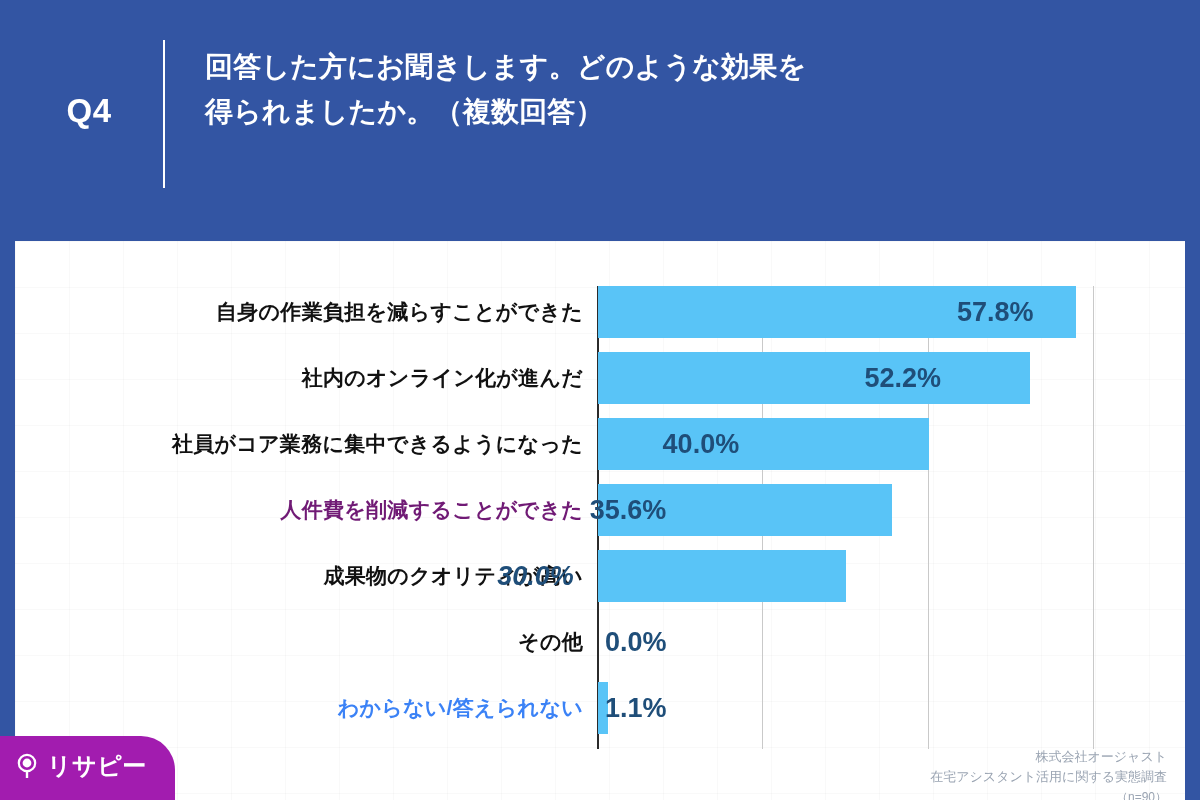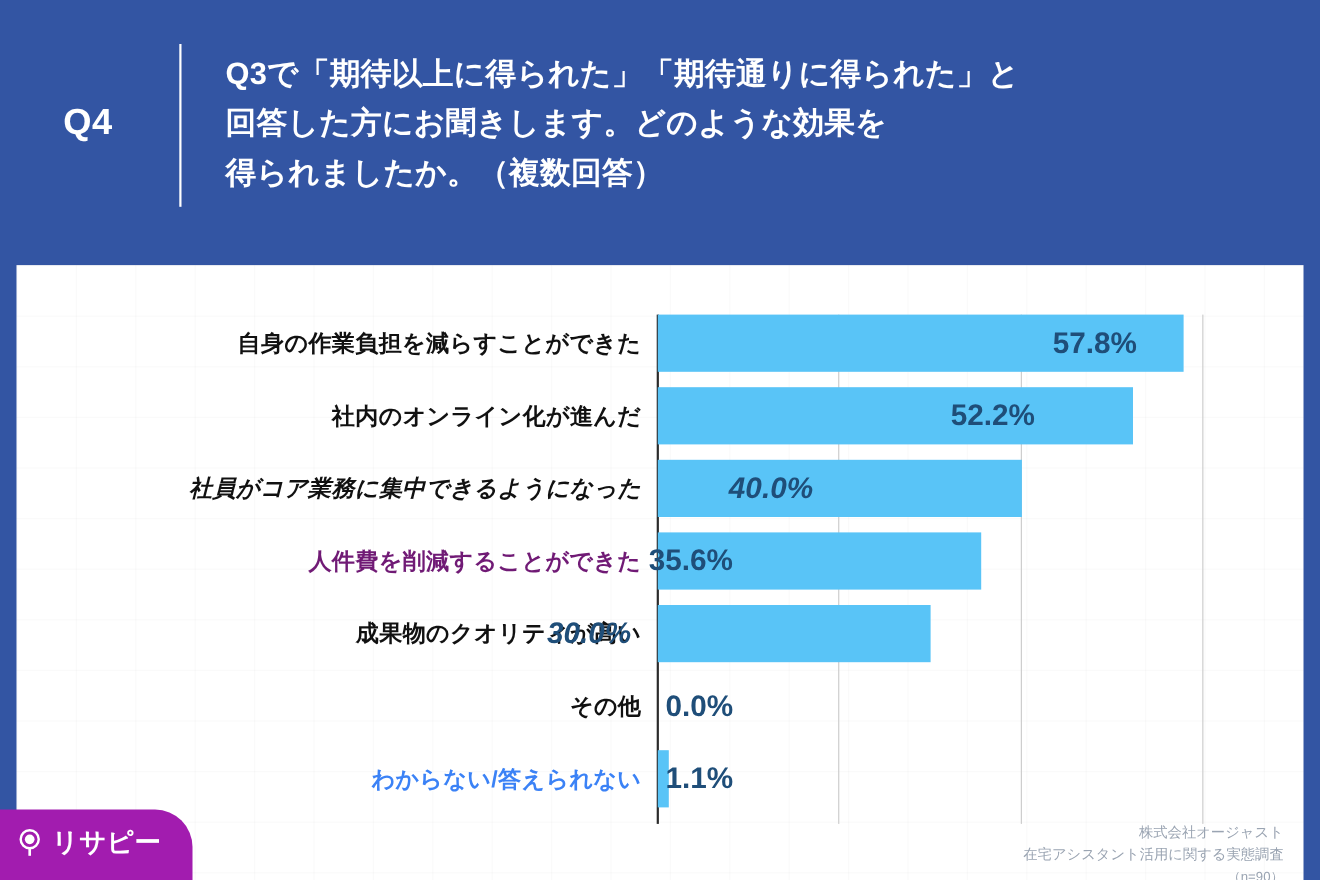--- a/index.html
+++ b/index.html
@@ -14,21 +14,21 @@
     background:#3355a3;
   }
 
   
   #header {
     position:absolute;
     left:0; top:0; width:1200px; height:228px;
   }
   #q-number {
     position:absolute;
-    left:0; top:92px;
+    left:9px; top:92px;
     width:160px;
     text-align:center;
     color:#ffffff;
     font-size:33px;
     font-weight:bold;
     letter-spacing:0.5px;
   }
   #q-divider {
     position:absolute;
     left:163px; top:40px;
@@ -159,21 +159,20 @@
 </style>
 </head>
 <body>
 
 <div id="page">
 
   <div id="header">
     <div id="q-number">Q4</div>
     <div id="q-divider"></div>
     <div id="q-text">
-      <span class="line">Q3で「期待以上に得られた」「期待通りに得られた」と</span>
       <span class="line">回答した方にお聞きします。どのような効果を</span>
       <span class="line">得られましたか。（複数回答）</span>
     </div>
   </div>
 
   <div id="panel">
     <div id="plot">
       <div id="gridlines">
           <div class="gridline" style="left: 747.4px; background: rgb(201, 201, 201);"></div>
           <div class="gridline" style="left: 912.8px; background: rgb(201, 201, 201);"></div>
@@ -184,21 +183,21 @@
           <div class="bar-row" style="top: 45px;">
             <div class="cat-label" style="color: rgb(17, 17, 17);">自身の作業負担を減らすことができた</div>
             <div class="bar" style="width: 478.006px; background: rgb(89, 196, 247);"></div>
             <div class="bar-value inside" style="color: rgb(31, 78, 121); position: absolute; left: 1052.01px; transform: translate(-100%, -50%); top: 50%;">57.8%</div>
           </div>
           <div class="bar-row" style="top: 111px;">
             <div class="cat-label" style="color: rgb(17, 17, 17);">社内のオンライン化が進んだ</div>
             <div class="bar" style="width: 431.694px; background: rgb(89, 196, 247);"></div>
             <div class="bar-value inside" style="color: rgb(31, 78, 121); position: absolute; left: 1005.69px; transform: translate(-100%, -50%); top: 50%;">52.2%</div>
           </div>
-          <div class="bar-row" style="top: 177px; font-style: italic;">
+          <div class="bar-row" style="top: 177px;">
             <div class="cat-label" style="color: rgb(17, 17, 17);">社員がコア業務に集中できるようになった</div>
             <div class="bar" style="width: 330.8px; background: rgb(89, 196, 247);"></div>
             <div class="bar-value inside" style="color: rgb(31, 78, 121); position: absolute; left: 904.8px; transform: translate(-100%, -50%); top: 50%;">40.0%</div>
           </div>
           <div class="bar-row" style="top: 243px;">
             <div class="cat-label" style="color: #701a75;">人件費を削減することができた</div>
             <div class="bar" style="width: 294.412px; background: rgb(89, 196, 247);"></div>
             <div class="bar-value inside" style="color: rgb(31, 78, 121); position: absolute; left: 868.412px; transform: translate(-100%, -50%); top: 50%;">35.6%</div>
           </div>
           <div class="bar-row" style="top: 309px;">

